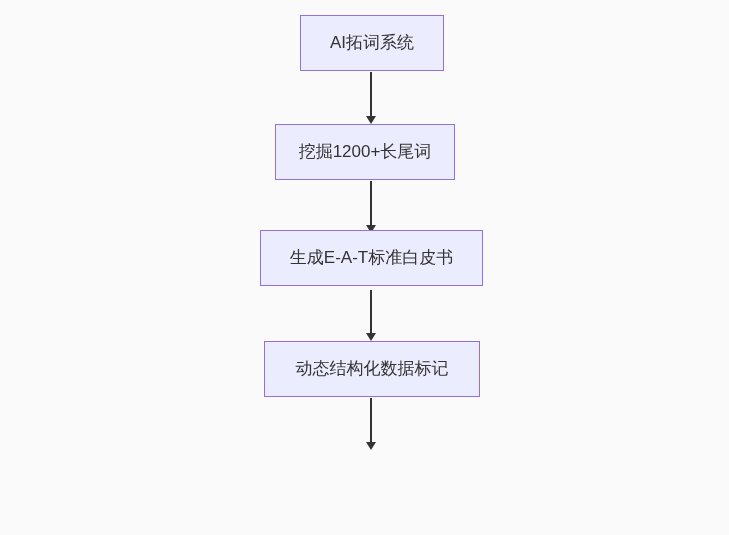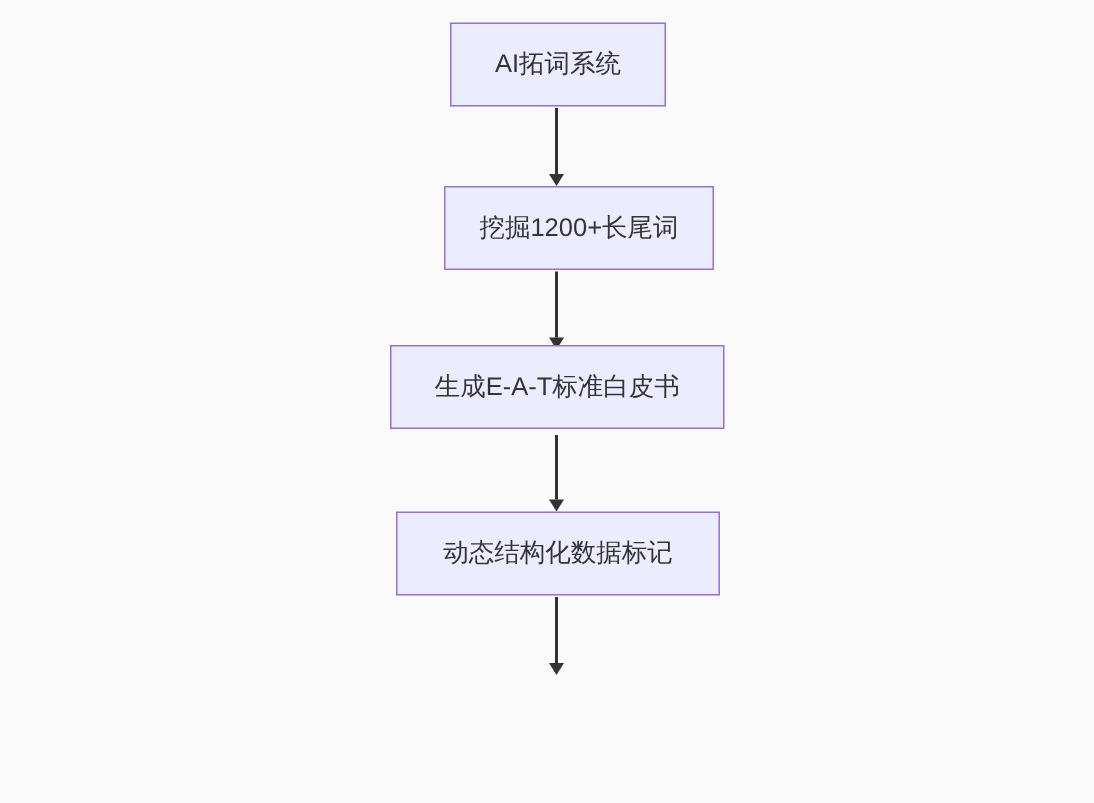--- a/index.html
+++ b/index.html
@@ -29,21 +29,21 @@
     justify-content: center;
     background: var(--node_fill);
     border: 1px solid var(--node_border);
     color: var(--text_color);
     font-size: 17px;
     line-height: 1.2;
     text-align: center;
     white-space: nowrap;
   }
   .node-1 { left: 300px; top:  15px; width: 144px; height: 56px; }
-  .node-2 { left: 275px; top: 124px; width: 180px; height: 56px; margin-left: 21px; }
+  .node-2 { left: 275px; top: 124px; width: 180px; height: 56px; }
   .node-3 { left: 260px; top: 230px; width: 223px; height: 56px; }
   .node-4 { left: 264px; top: 341px; width: 216px; height: 56px; }
   .node-5 { left: 254px; top: 450px; width: 234px; height: 56px; }
 
   .edge {
     position: absolute;
     left: 370px;
     width: 2px;
     background: var(--arrow_color);
   }

